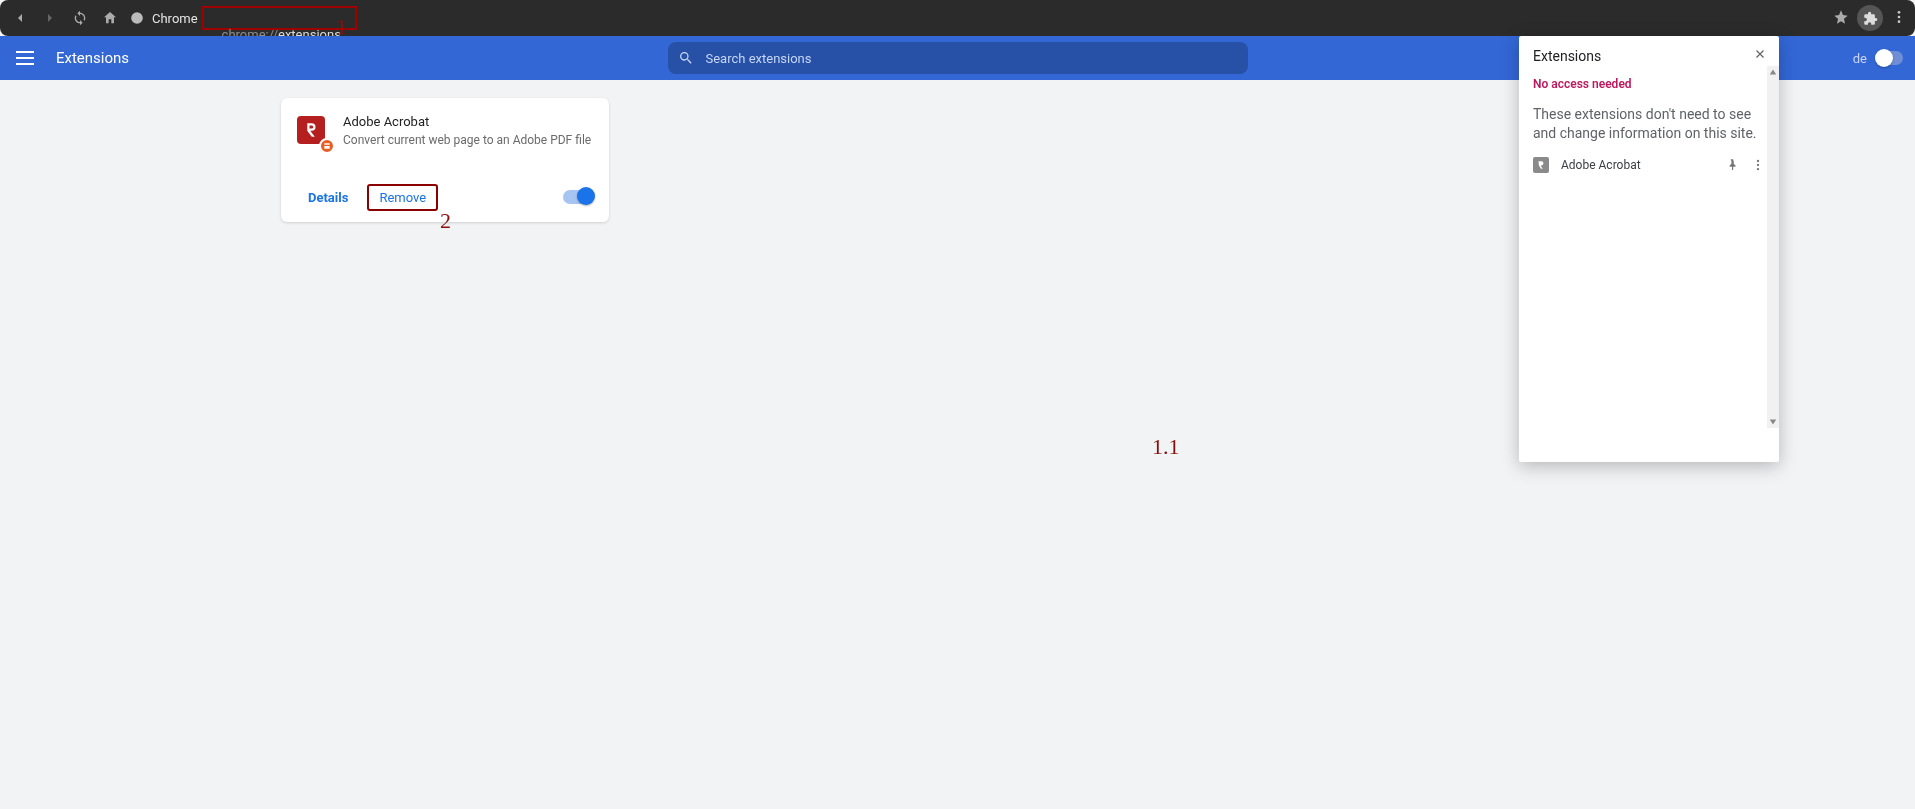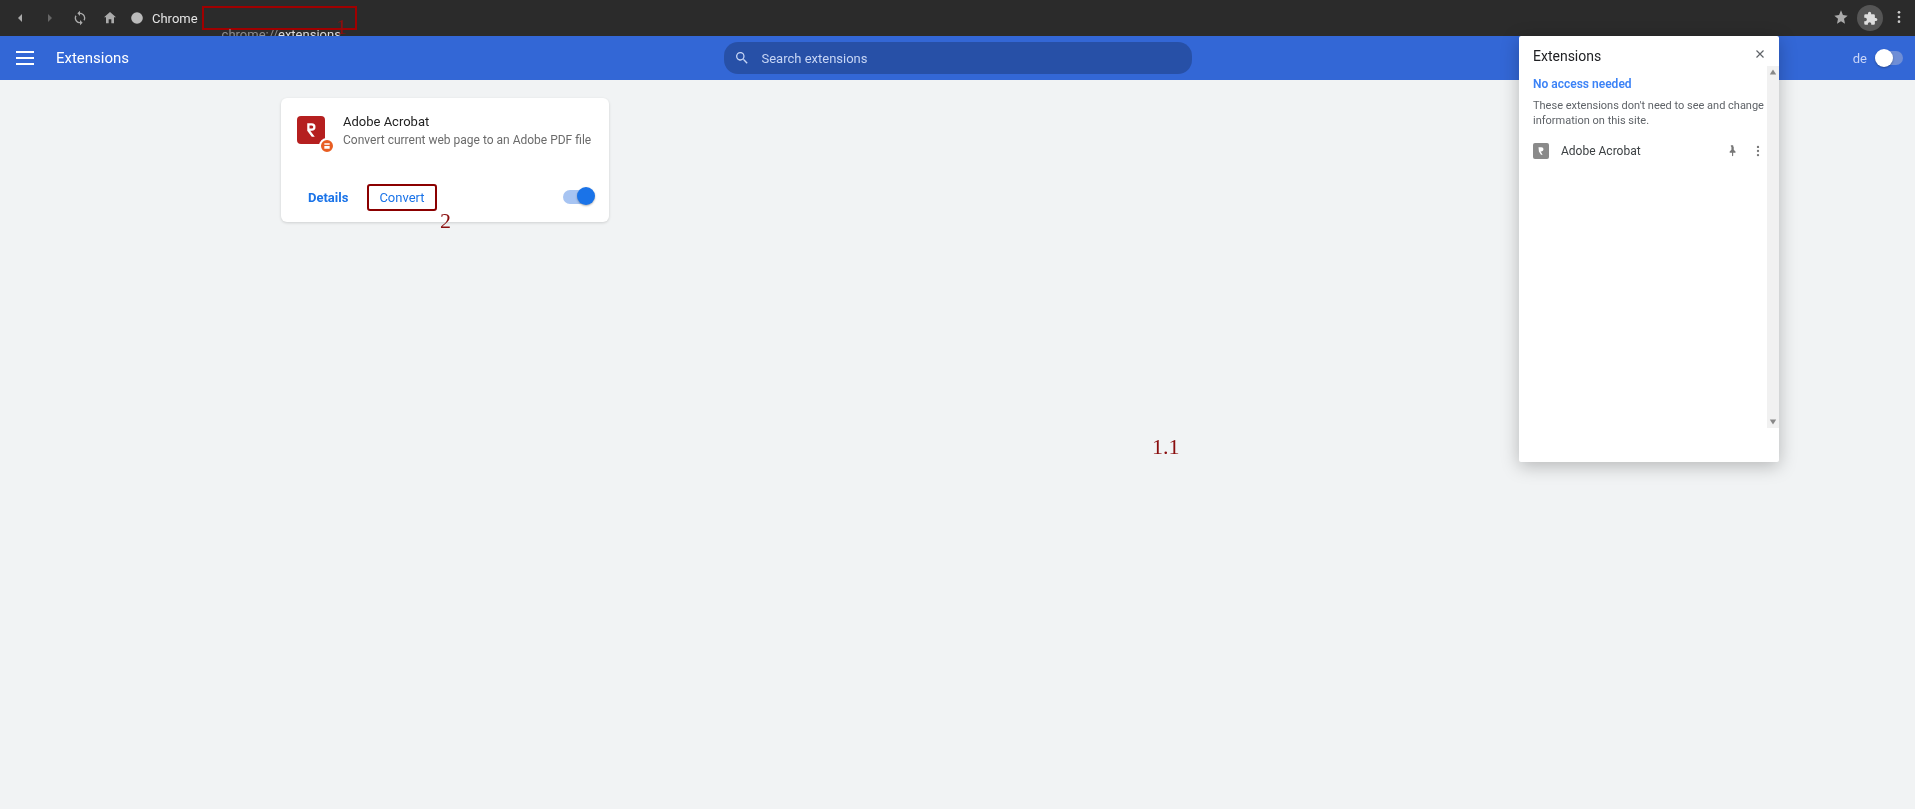--- a/index.html
+++ b/index.html
@@ -1,19 +1,19 @@
 <!DOCTYPE html>
 <html><head>
 <meta charset="utf-8">
 <style>
   * { box-sizing: border-box; margin: 0; padding: 0; font-family: 'Segoe UI', Roboto, Arial, sans-serif; }
   body { width: 1915px; height: 809px; background: #f5f5f5; overflow: hidden; position: relative; }
 
   
-  .browser-bar { height: 36px; background: #2b2b2b; display: flex; align-items: center; padding: 0 8px; color: #bbb; font-size: 13px; }
+  .browser-bar { height: 36px; background: #2b2b2b; display: flex; align-items: center; padding: 0 8px; color: #bbb; font-size: 13px; border-radius: 8px; }
   .nav-icons { display: flex; align-items: center; gap: 6px; }
   .nav-btn { width: 24px; height: 24px; display:flex; align-items:center; justify-content:center; color:#aaa; border-radius: 50%; }
   .nav-btn svg { width:16px; height:16px; fill: currentColor; }
   .nav-btn.disabled { color:#666; }
   .site-chip { display:flex; align-items:center; gap:8px; margin-left:8px; }
   .site-chip svg { width:14px; height:14px; fill:#bbb;}
   .site-label { color:#e4e4e4; font-size:13px; }
   .url-box { margin-left:4px; padding:2px 6px; display:flex; align-items:center;margin-top:32px; }
   .url-prefix { color: #8d8d8d; }
   .url-path { color: #d9d9d9; }
@@ -22,21 +22,21 @@
   .browser-right svg { width:16px; height:16px; fill:#aaa;}
   .puzzle-circle { width:26px;height:26px;border-radius:50%;background:#555;display:flex;align-items:center;justify-content:center;}
   .puzzle-circle svg{width:15px;height:15px;fill:#ddd;}
   .more-vert svg{width:16px;height:16px;fill:#ccc;}
 
   
   .ext-header { height: 44px; background:#3367d6; display:flex; align-items:center; color:#fff; padding:0 16px; position:relative;}
   .hamburger { width:24px;height:24px;display:flex;flex-direction:column;justify-content:center;gap:4px; margin-right:16px;}
   .hamburger span{height:2px;background:#fff;width:18px;}
   .ext-title{font-size:15px;font-weight:400;}
-  .search-wrap { position:absolute; left:50%; transform:translateX(-50%); width:468px; height:32px; background:rgba(0,0,0,0.22); border-radius:14px; display:flex; align-items:center; padding:0 10px;}
+  .search-wrap { position:absolute; left:50%; transform:translateX(-50%); width:580px; height:32px; background:rgba(0,0,0,0.22); border-radius:8px; display:flex; align-items:center; padding:0 10px;}
   .search-wrap svg{width:16px;height:16px;fill:#c6d5f5;margin-right:12px;}
   .search-wrap input{ background:transparent;border:none;outline:none;color:#fff;font-size:13px;flex:1;}
   .search-wrap input::placeholder{color:#c6d5f5;}
   .dev-mode { position:absolute; right:12px; display:flex; align-items:center; gap:8px; color:#c9d5f8; font-size:13px;}
   .dev-toggle{ width:28px;height:14px;border-radius:8px;background:#6f8ed6;position:relative;}
   .dev-toggle::after{content:"";position:absolute;left:0;top:-2px;width:18px;height:18px;border-radius:50%;background:#fff;box-shadow:0 1px 2px rgba(0,0,0,0.3);}
 
   
   .main { position:relative; background:#f1f3f4; height:calc(100% - 80px); padding-top:20px;}
   .card { position:absolute; left:281px; top:18px; width:328px; background:#fff; border-radius:6px; box-shadow:0 1px 3px rgba(0,0,0,0.15); padding:16px 16px 10px 16px;}
@@ -54,22 +54,22 @@
   .remove-highlight{border:2px solid #8b0000;padding:4px 10px;}
   .toggle-on{margin-left:auto;width:30px;height:14px;border-radius:8px;background:#a7c4f2;position:relative;}
   .toggle-on::after{content:"";position:absolute;right:-2px;top:-3px;width:18px;height:18px;border-radius:50%;background:#1a73e8;box-shadow:0 1px 2px rgba(0,0,0,0.3);}
 
   
   .popup{ position:absolute; right:136px; top:36px; width:260px; height:426px; background:#fff; box-shadow:0 4px 18px rgba(0,0,0,0.25);border-radius:2px;display:flex;flex-direction:column;}
   .popup-header{display:flex;align-items:center;justify-content:space-between;padding:10px 12px 6px 14px;}
   .popup-title{font-size:14px;color:#202124;}
   .close-x svg{width:14px;height:14px;fill:#5f6368;}
   .popup-body{flex:1;overflow:auto;padding:0 14px;}
-  .popup-subtitle{font-size:12px;color:#3b82f6;margin-top:6px;font-weight:600;}
-  .popup-desc{font-size:11px;color:#5f6368;line-height:1.35;margin-top:8px;}
+  .popup-subtitle{font-size:12px;color:#be185d;margin-top:6px;font-weight:600;}
+  .popup-desc{font-size:14px;color:#5f6368;line-height:1.35;margin-top:14px;}
   .popup-row{display:flex;align-items:center;margin-top:14px;gap:12px;}
   .popup-row .mini-icon{width:16px;height:16px;background:#8a8a8a;border-radius:2px;display:flex;align-items:center;justify-content:center;}
   .popup-row .mini-icon svg{width:10px;height:10px;fill:#fff;}
   .popup-row .row-label{font-size:12px;color:#3c4043;flex:1;}
   .popup-row svg.pin{width:14px;height:14px;fill:#777;}
   .popup-row svg.row-more{width:14px;height:14px;fill:#777;}
   .scroller{position:absolute;right:0;top:30px;bottom:34px;width:12px;background:#f1f1f1;display:flex;flex-direction:column;align-items:center;justify-content:space-between;padding:2px 0;}
   .scroller svg{width:8px;height:8px;fill:#888;}
   .popup-footer{border:2px solid #8b0000;margin:0 4px 4px 4px;padding:8px 10px;display:flex;align-items:center;gap:12px;}
   .popup-footer svg{width:14px;height:14px;fill:#5f6368;}
@@ -171,21 +171,21 @@
             </svg>
         </div>
       </div>
       <div>
         <div class="card-title">Adobe Acrobat</div>
         <div class="card-desc">Convert current web page to an Adobe PDF file</div>
       </div>
     </div>
     <div class="card-actions">
       <div class="txt-btn details">Details</div>
-      <div class="txt-btn remove-highlight">Convert</div>
+      <div class="txt-btn remove-highlight">Remove</div>
       <div class="toggle-on"></div>
     </div>
   </div>
 </div>
 
 <div class="popup">
   <div class="popup-header">
     <div class="popup-title">Extensions</div>
     <div class="close-x">
       <svg viewBox="0 0 24 24">

